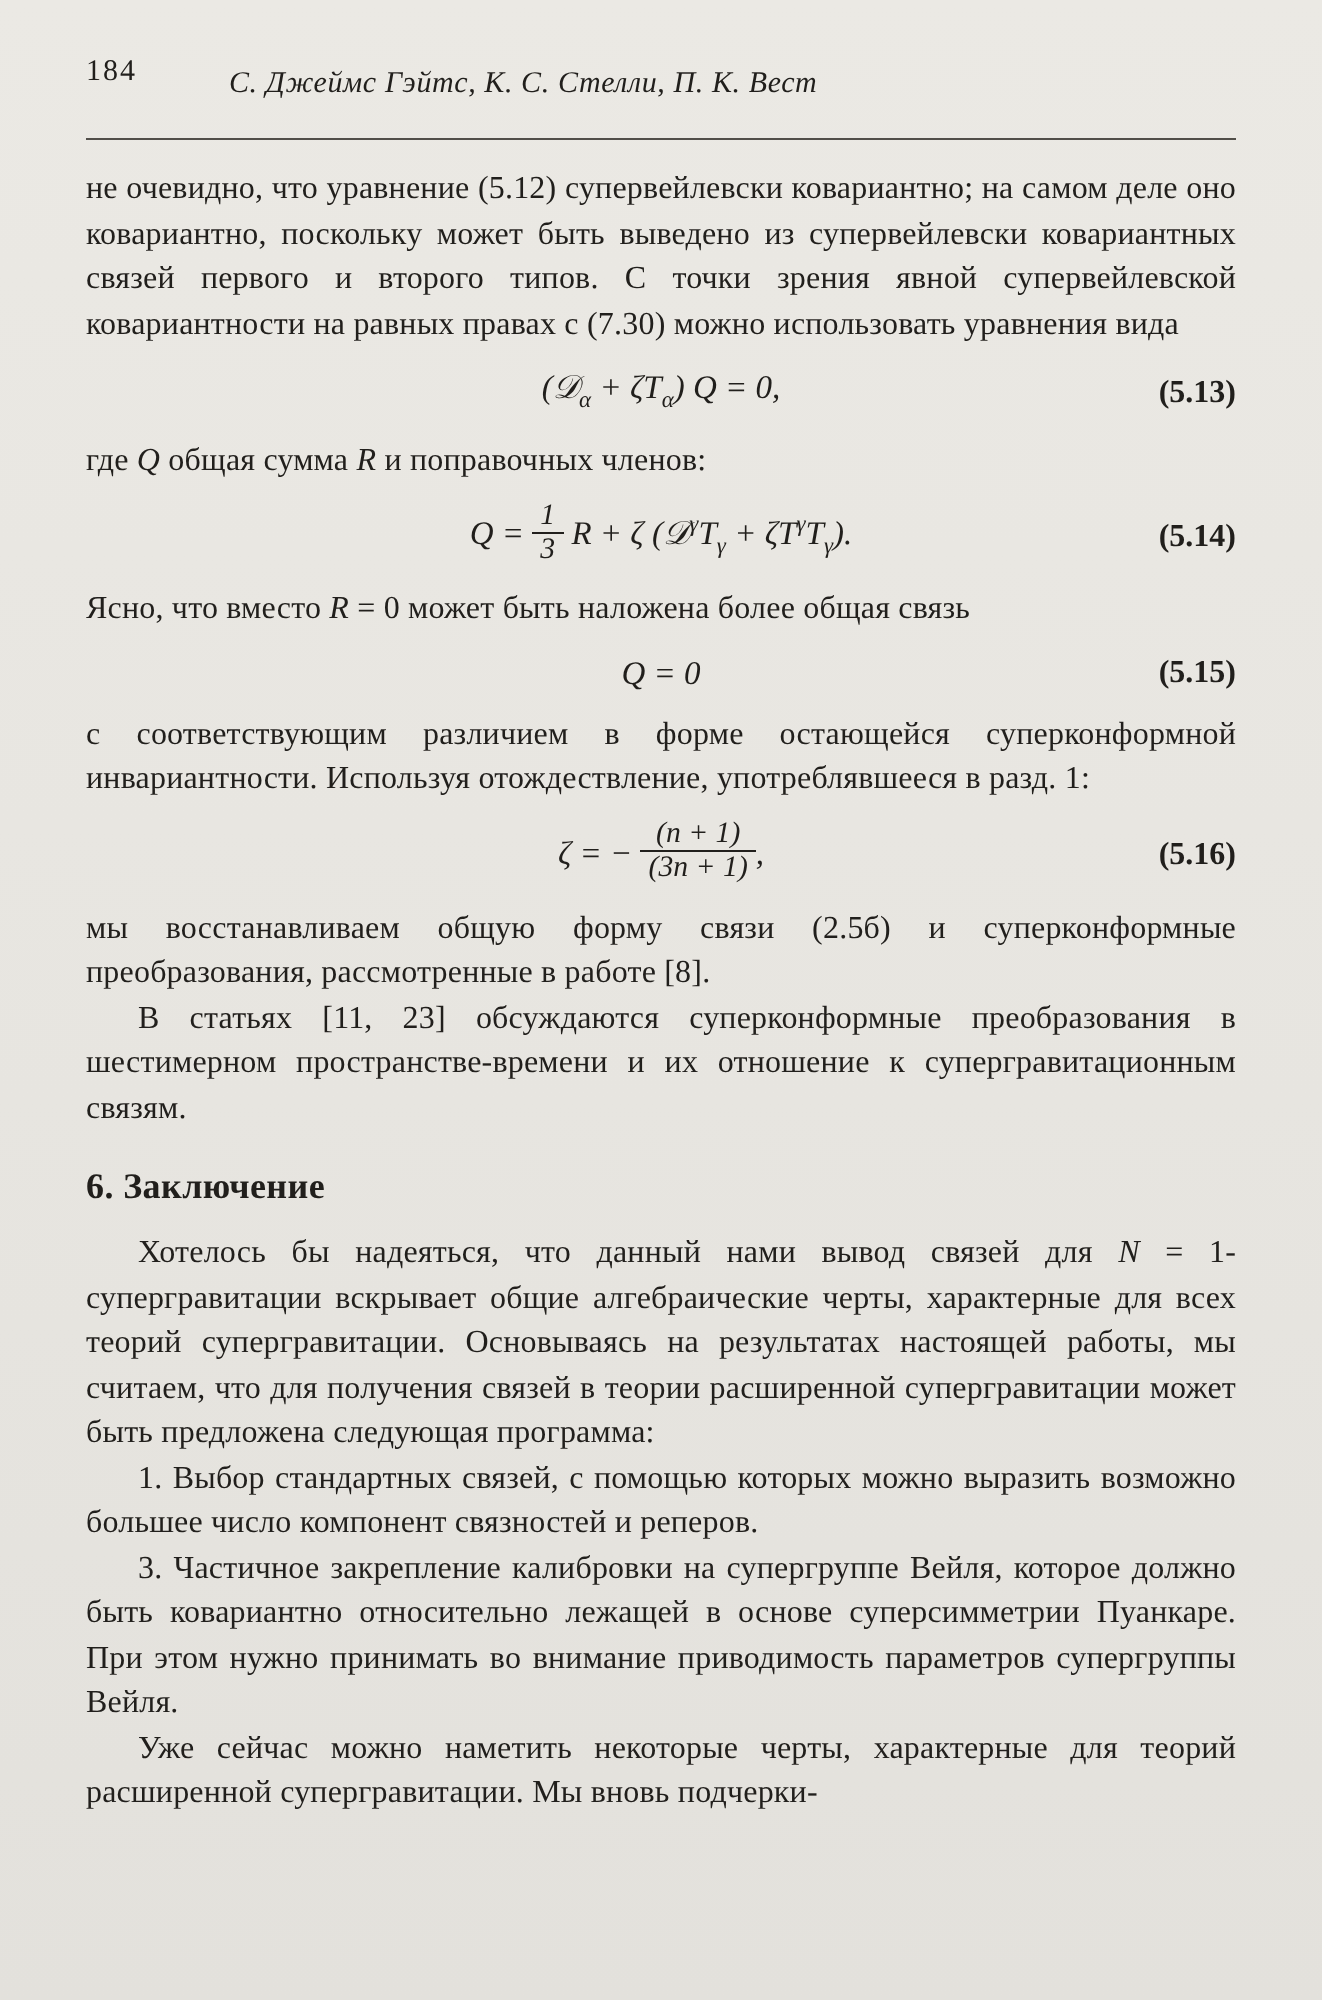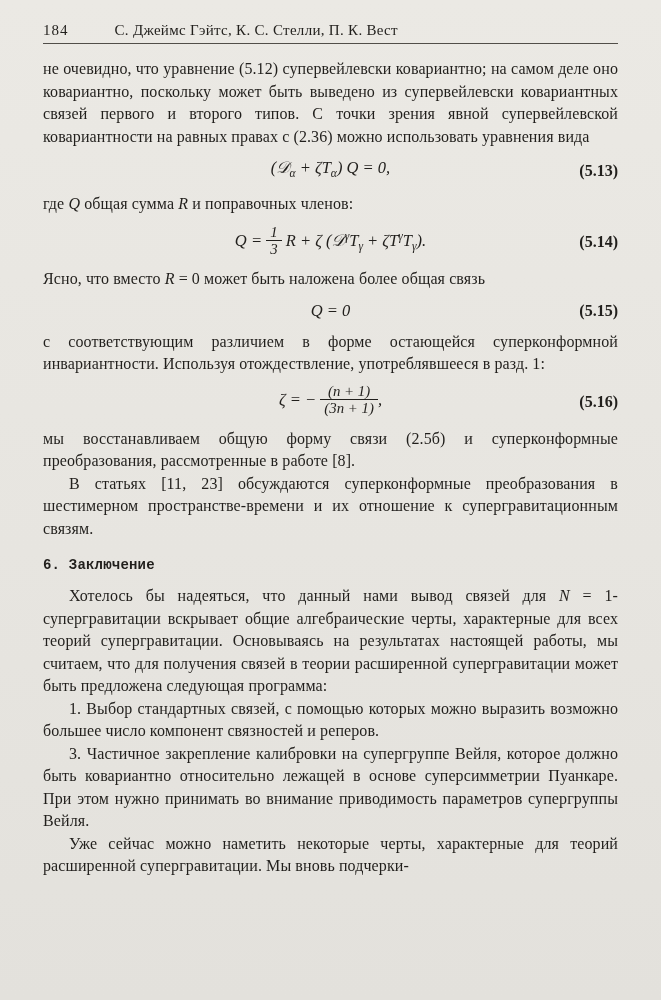--- a/index.html
+++ b/index.html
@@ -10,24 +10,24 @@
     font-family:"Liberation Serif","DejaVu Serif",serif;
     padding:20px 43px 0 43px;
     overflow:hidden;
     margin:0 auto;
     position:relative;
   }
   .running-header{
     display:flex;align-items:center;
     font-size:15px;line-height:20px;
     border-bottom:1px solid #514e49;
-    padding-bottom:3px;margin-bottom:14px;
+    padding-bottom:17px;margin-bottom:14px;
   }
   .page-number{letter-spacing:1px;}
-  .authors{margin-left:46px;letter-spacing:.3px;}
+  .authors{font-style:italic;margin-left:46px;letter-spacing:.3px;margin-top:12px;}
   .body-text p{
     margin:0;text-align:justify;
     font-size:16px;line-height:22.5px;
     letter-spacing:.1px;
   }
   p.indent{text-indent:26px;}
   .var{font-style:italic;}
   .equation{
     position:relative;text-align:center;
     font-size:16.5px;line-height:22px;
@@ -39,38 +39,38 @@
   }
   sub,sup{font-size:.7em;}
   .frac{
     display:inline-block;vertical-align:middle;
     text-align:center;font-size:.9em;line-height:1.1;
     position:relative;top:-2px;
   }
   .frac .num{display:block;padding:0 4px;border-bottom:1px solid currentColor;}
   .frac .den{display:block;padding:0 4px;}
   .section-heading{
-    font-family:Liberation Mono, monospace;
-    font-weight:bold;font-size:14px;letter-spacing:.2px;
+    font-family:Liberation Serif, serif;
+    font-weight:bold;font-size:18px;letter-spacing:.2px;
     margin:17px 0 12px 0;
   }
 </style>
 </head>
 <body>
 
 <div class="page">
 
   <div class="running-header">
     <span class="page-number">184</span>
     <span class="authors">С. Джеймс Гэйтс, К. С. Стелли, П. К. Вест</span>
   </div>
 
   <div class="body-text">
 
-    <p>не очевидно, что уравнение (5.12) супервейлевски ковариантно; на самом деле оно ковариантно, поскольку может быть выведено из супервейлевски ковариантных связей первого и второго типов. С точки зрения явной супервейлевской ковариантности на равных правах с (2.36) можно использовать уравнения вида</p>
+    <p>не очевидно, что уравнение (5.12) супервейлевски ковариантно; на самом деле оно ковариантно, поскольку может быть выведено из супервейлевски ковариантных связей первого и второго типов. С точки зрения явной супервейлевской ковариантности на равных правах с (7.30) можно использовать уравнения вида</p>
 
     <div class="equation">
       <span><span>(𝒟</span><sub>α</sub><span> + ζT</span><sub>α</sub><span>) Q = 0,</span></span>
       <span class="eq-number">(5.13)</span>
     </div>
 
     <p><span>где </span><span class="var">Q</span><span> общая сумма </span><span class="var">R</span><span> и поправочных членов:</span></p>
 
     <div class="equation">
       <span><span>Q = </span><span class="frac"><span class="num">1</span><span class="den">3</span></span><span> R + ζ (𝒟</span><sup>γ</sup><span>T</span><sub>γ</sub><span> + ζT</span><sup>γ</sup><span>T</span><sub>γ</sub><span>).</span></span>

